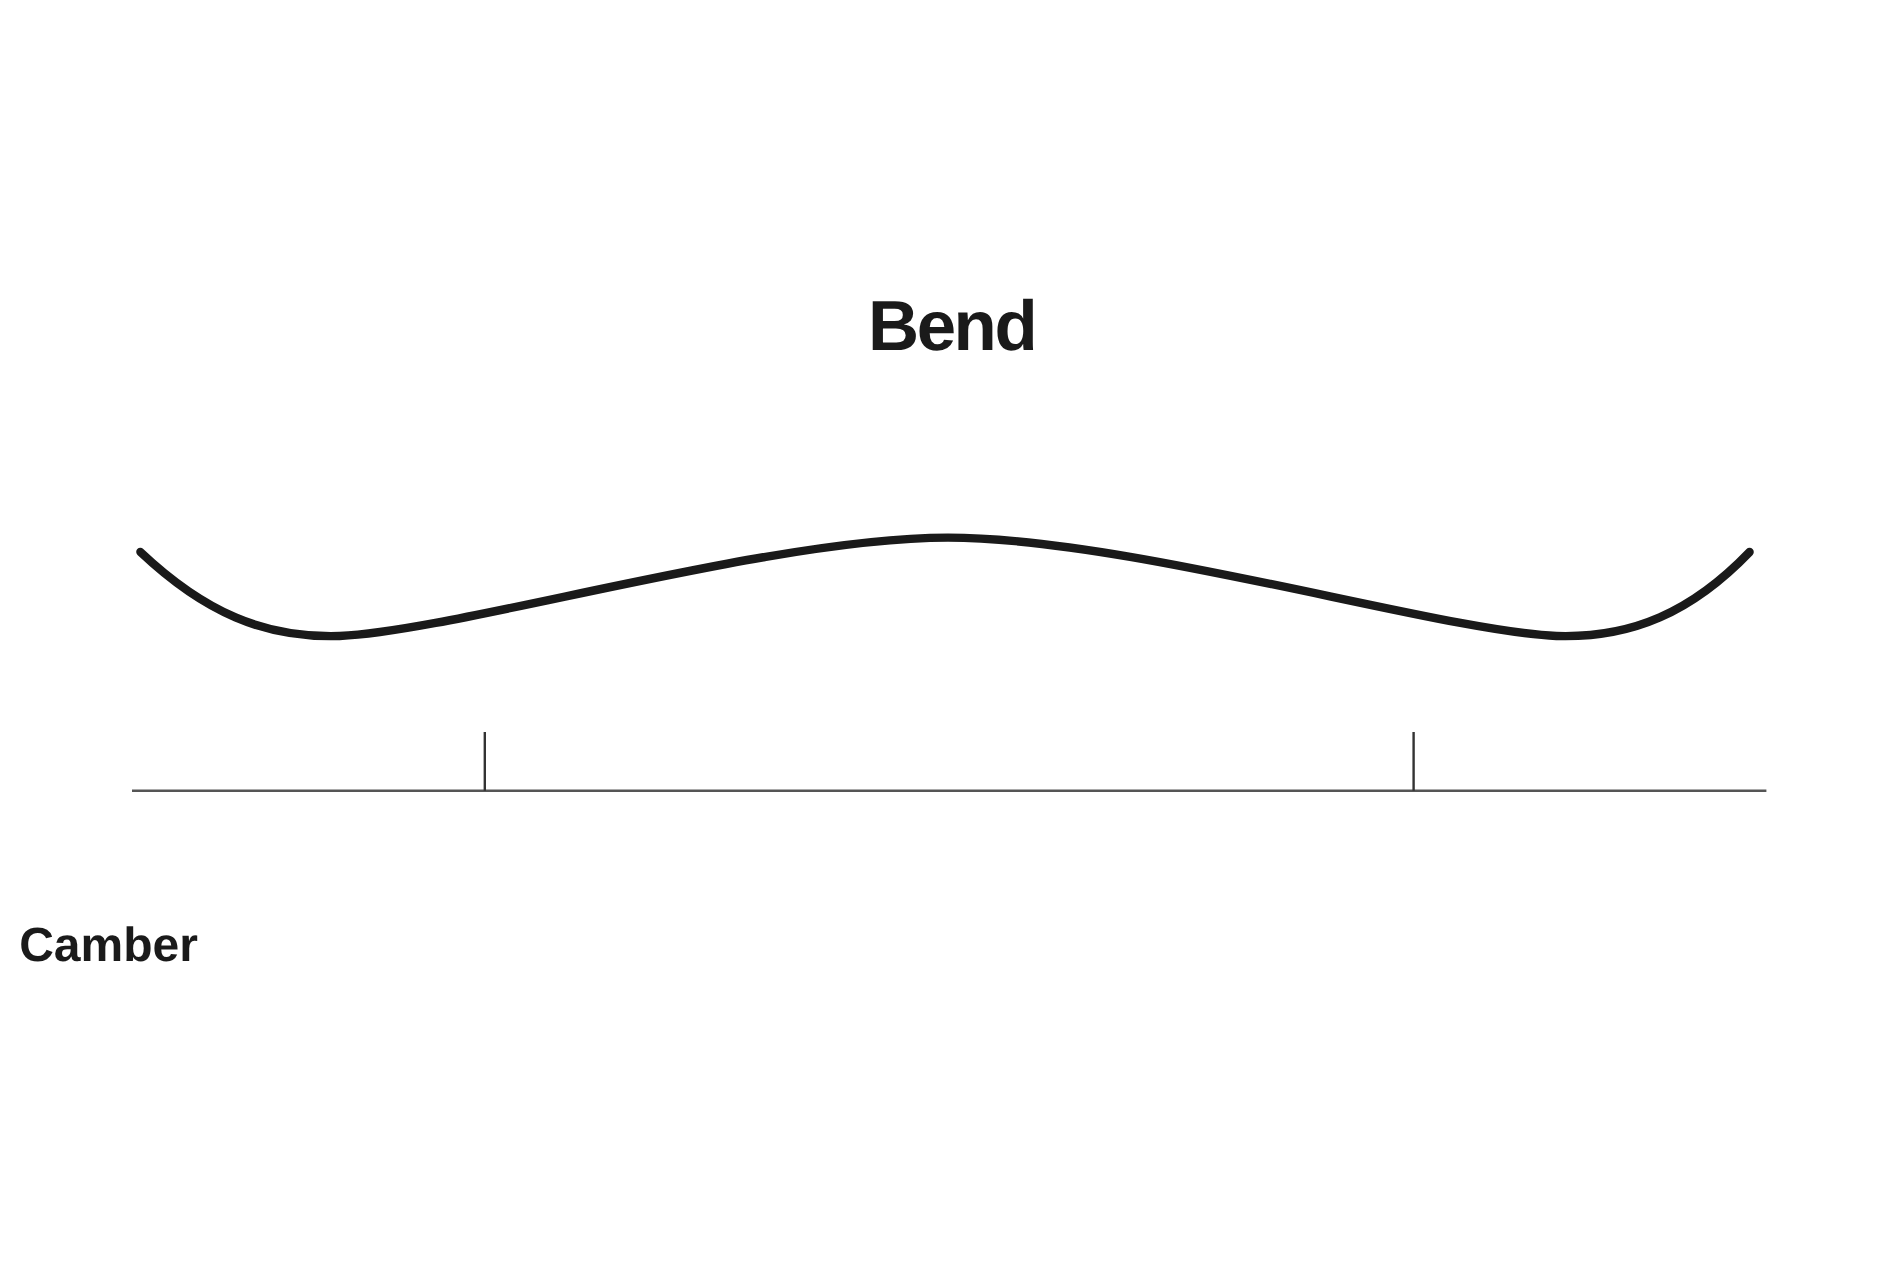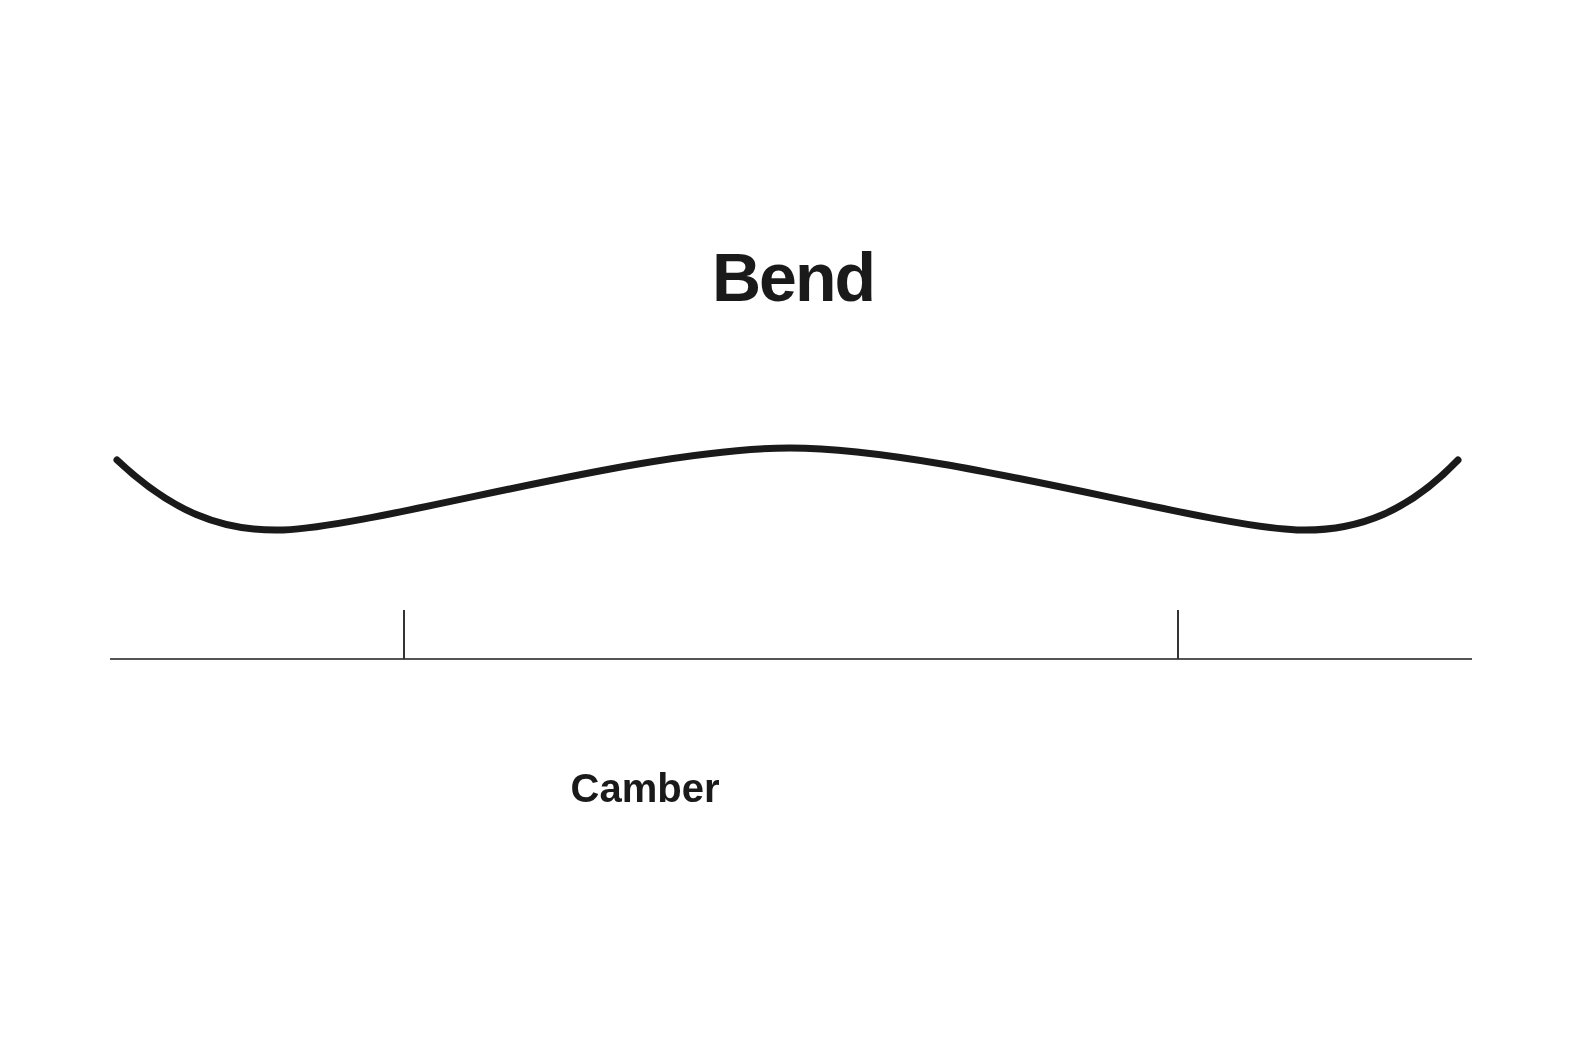--- a/index.html
+++ b/index.html
@@ -1,18 +1,18 @@
 <!DOCTYPE html>
 <html><head>
 <meta charset="utf-8">
 <style>
   html, body { margin:0; padding:0; background:#ffffff; }
   body { width:1586px; height:1058px; position:relative; overflow:hidden; font-family:"Liberation Sans", sans-serif; }
-  .title { position:absolute; left:0; width:1586px; top:243px; text-align:center; font-size:68px; font-weight:bold; color:#1a1a1a; letter-spacing:-2px; line-height:1; }
-  .label { position:absolute; left:0; width:1290px; top:768px; text-align:center; font-size:40px; font-weight:bold; color:#1a1a1a; line-height:1; }
+  .title { position:absolute; left:0; width:1586px; top:243px; text-align:center; font-size:59px; font-weight:bold; color:#1a1a1a; letter-spacing:-2px; line-height:1; }
+  .label { position:absolute; left:16px; width:1290px; top:768px; font-size:40px; font-weight:bold; color:#1a1a1a; line-height:1; }
   svg.diagram { position:absolute; left:0; top:0; }
 </style>
 </head>
 <body>
 
 <div class="title">Bend</div>
 
 <svg class="diagram" width="1586" height="1058" viewBox="0 0 1586 1058">
   <path d="M117,460 C170,510 220,532 283,530 C380,526 640,448 790,448 C940,448 1200,526 1297,530 C1360,532 1410,510 1458,460" fill="none" stroke="#1a1a1a" stroke-width="7" stroke-linecap="round"></path>
   <line x1="110" y1="659" x2="1472" y2="659" stroke="#555555" stroke-width="2"></line>

